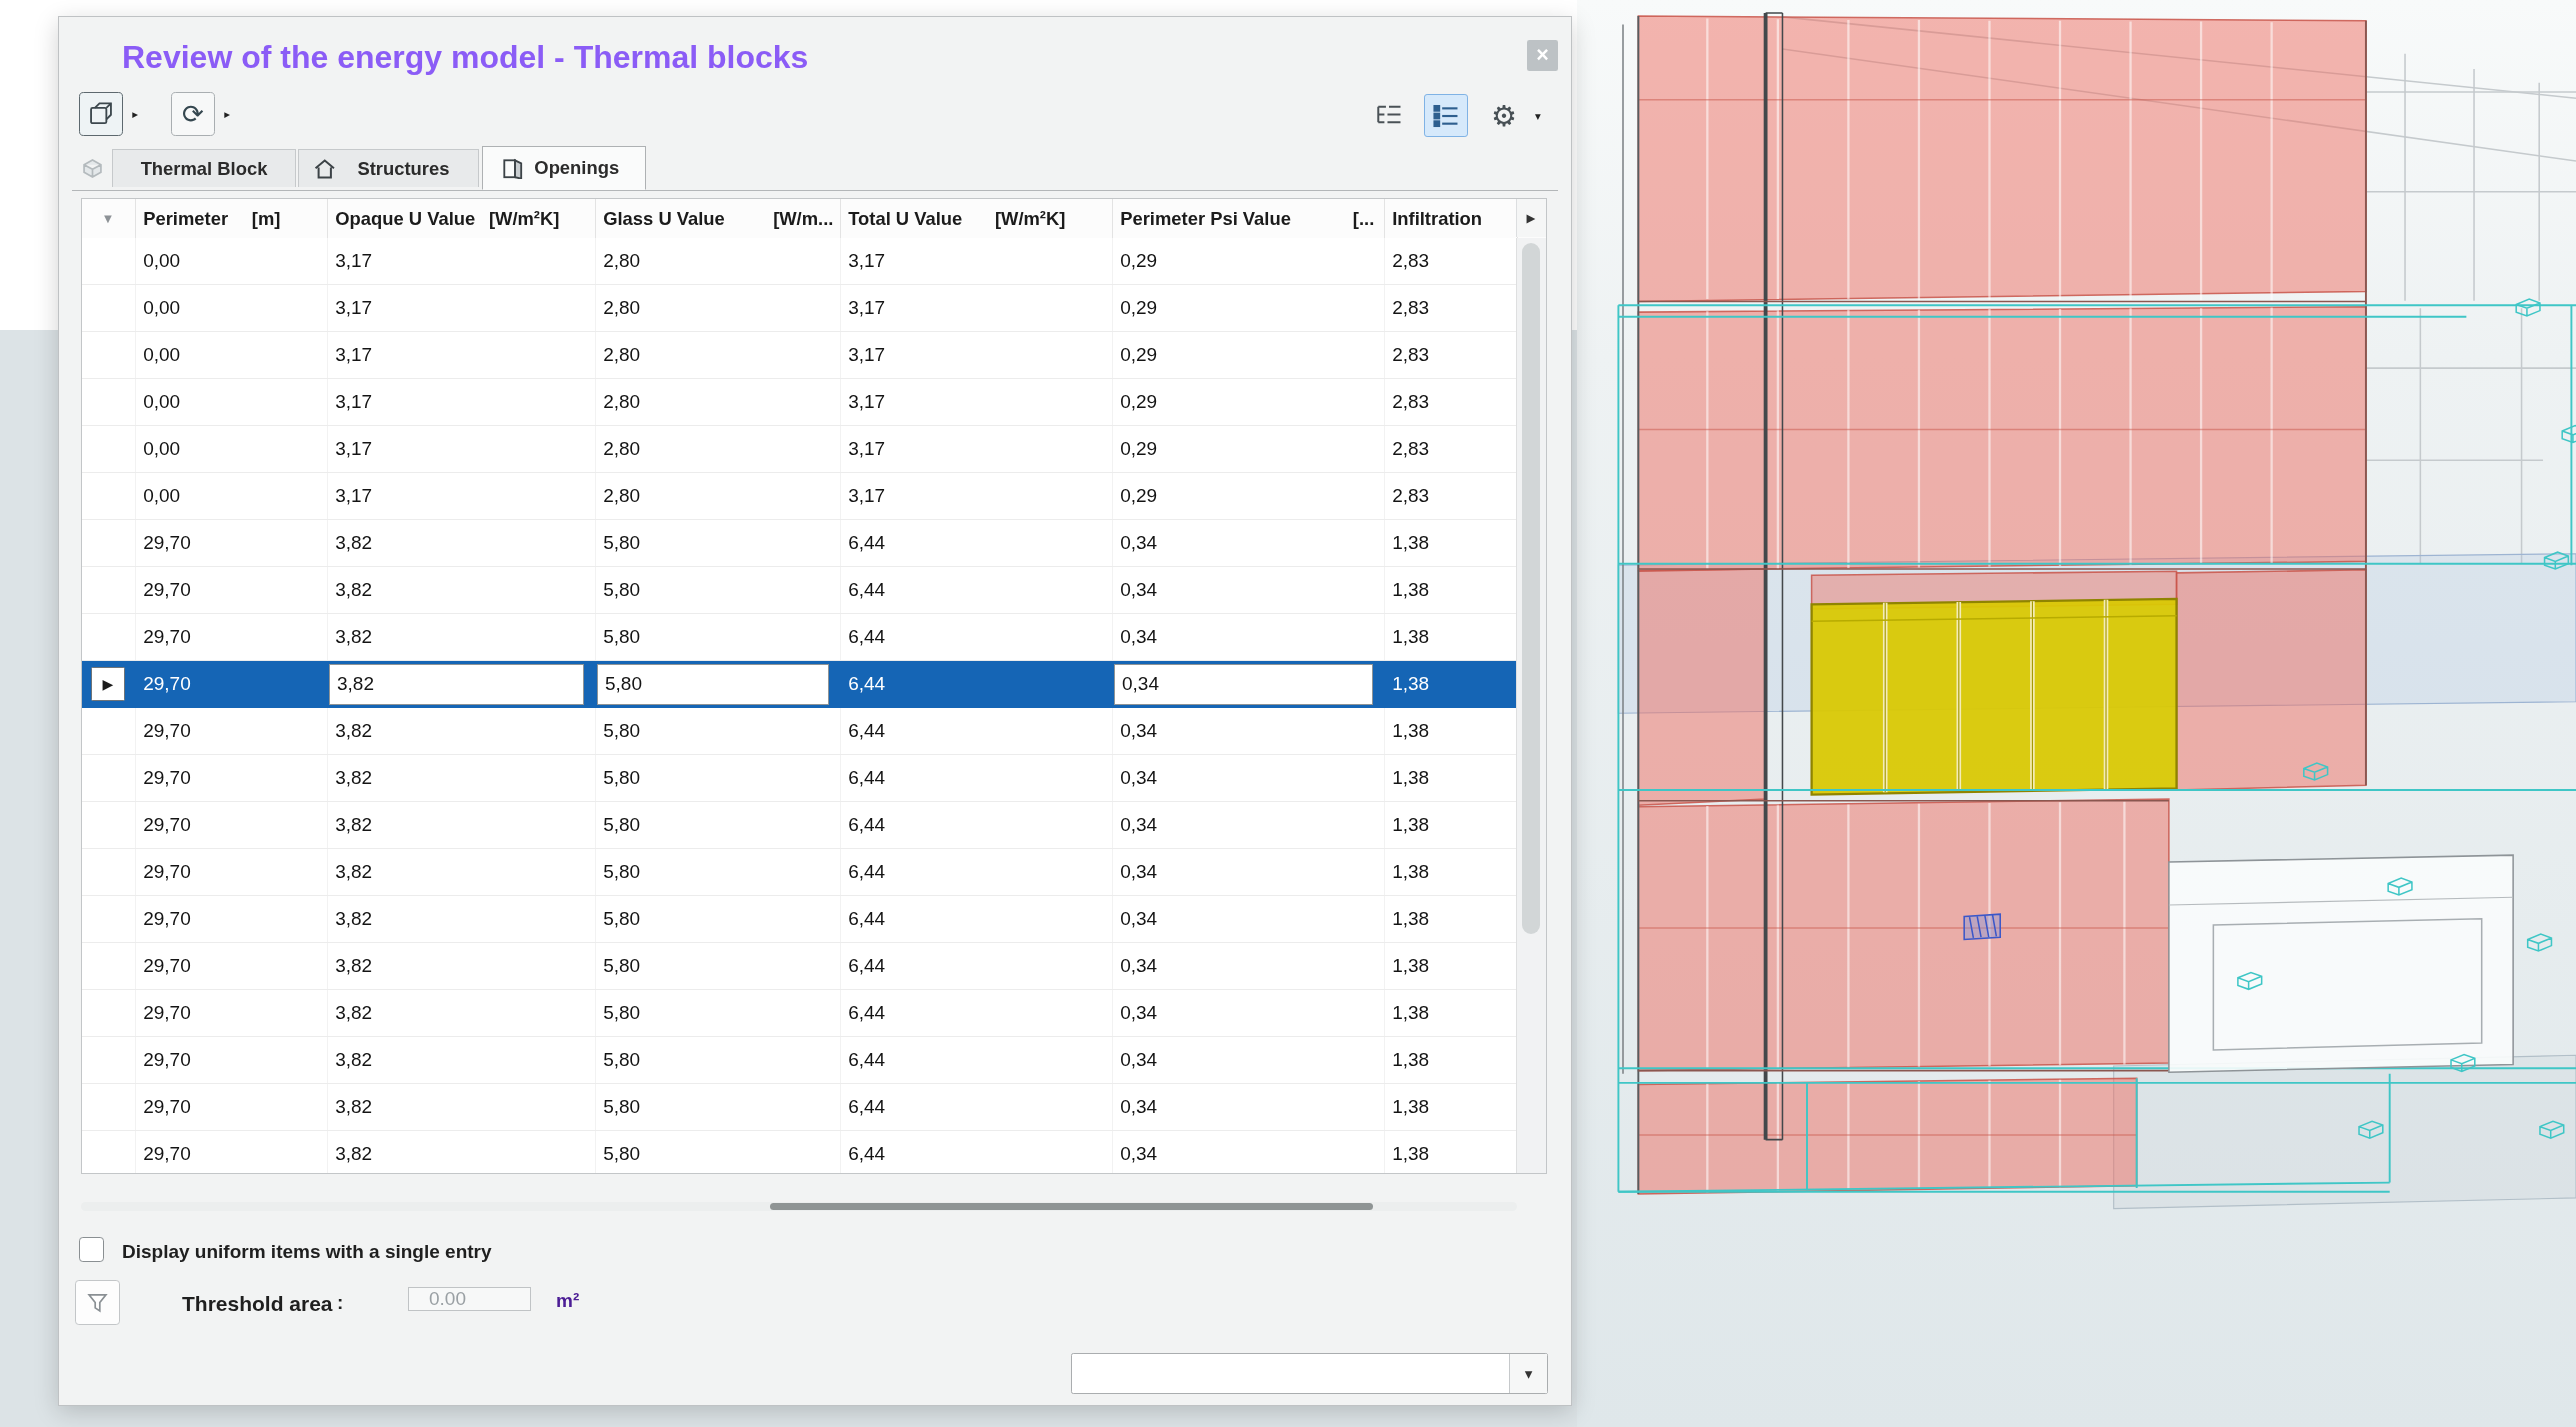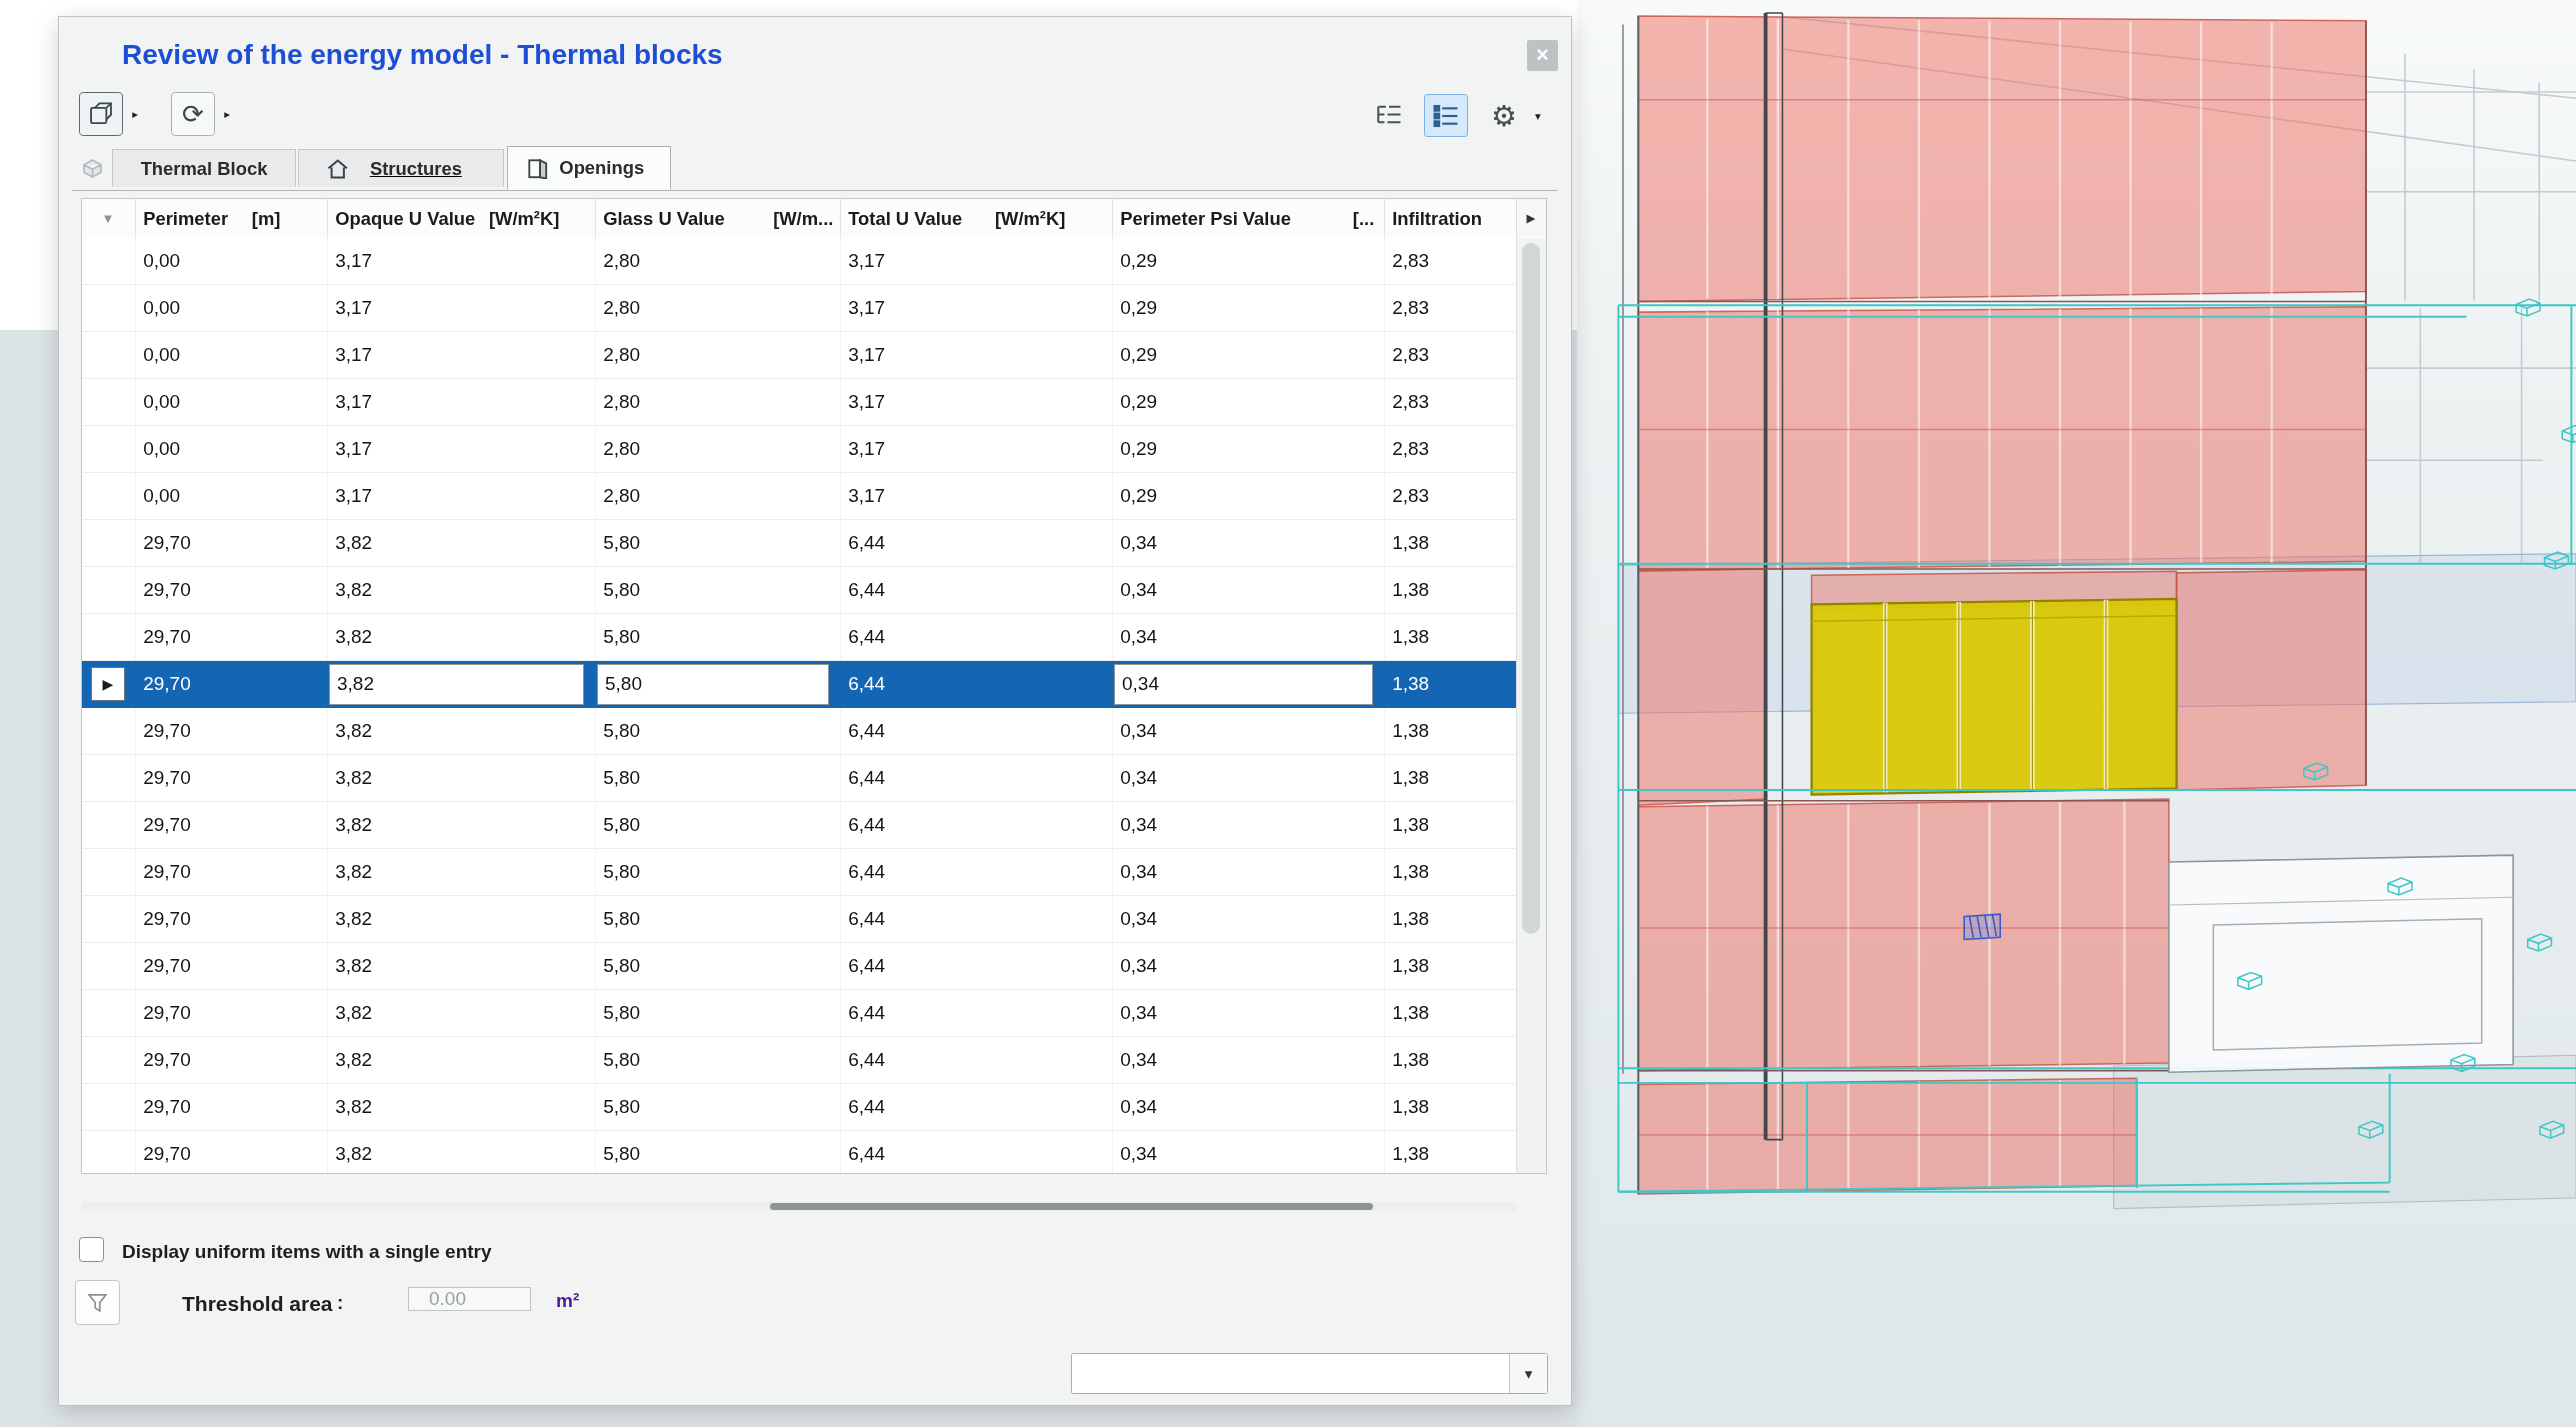--- a/index.html
+++ b/index.html
@@ -5,21 +5,21 @@
   html,body{margin:0;padding:0;}
   body{font-family:"Liberation Sans", sans-serif; background:#ffffff;}
   #root{position:relative;width:2576px;height:1428px;overflow:hidden;background:#ffffff;}
   .bg-lower{position:absolute;left:0;top:330px;width:1579px;height:1098px;background:#dce3e6;}
   .viewport{position:absolute;left:1577px;top:0;width:999px;height:1428px;}
   .viewport svg{display:block;width:100%;height:100%;}
 
   
   .dialog{position:absolute;left:58px;top:16px;width:1512px;height:1388px;background:#f2f3f3;
           border:0.8px solid #bfc2c4;box-shadow:0 6.1px 23px rgba(0,0,0,0.18);z-index:5;}
-  .dlg-title{position:absolute;left:63px;top:21.5px;font-size:28px;font-weight:bold;color:#1d4ed8;}
+  .dlg-title{position:absolute;left:63px;top:21.5px;font-size:32px;font-weight:bold;color:#8b5cf6;}
   .dlg-close{position:absolute;right:13px;top:23px;width:31px;height:31px;background:#bdc2c5;color:#ffffff;
              display:flex;align-items:center;justify-content:center;font-size:21.5px;font-weight:bold;border-radius:2.3px;cursor:default;}
 
   
   .tbtn{position:absolute;display:flex;align-items:center;justify-content:center;box-sizing:border-box;}
   .btn-model{left:20px;top:75px;width:44px;height:44px;border:1.5px solid #5d686e;border-radius:4.6px;background:#eef3f5;}
   .btn-model-arrow{left:67px;top:75px;width:18.4px;height:44px;font-size:11.5px;color:#222;}
   .btn-refresh{left:112px;top:75px;width:44px;height:44px;border:0.8px solid #a9aeb1;border-radius:4.6px;background:#f7f8f8;font-size:26px;color:#35474f;}
   .btn-refresh-arrow{left:159px;top:75px;width:18.4px;height:44px;font-size:11.5px;color:#222;}
   .btn-tree{left:1308px;top:77px;width:44px;height:43px;border:0.8px solid transparent;}
@@ -27,21 +27,21 @@
   .btn-gear{left:1423px;top:77px;width:44px;height:43px;font-size:29px;color:#474f54;}
   .btn-gear-arrow{left:1469px;top:77px;width:20px;height:43px;font-size:11.5px;color:#222;}
 
   
   .tabbar{position:absolute;left:13px;top:129px;width:1486px;height:44px;display:flex;align-items:center;border-bottom:0.8px solid #b3b6b8;}
   .tab-corner{width:40px;height:38px;display:flex;align-items:center;justify-content:center;background:transparent;}
   .tab{height:38px;display:flex;align-items:center;justify-content:center;gap:7.7px;background:#e8eaeb;
        border:0.8px solid #c6c9cb;border-bottom:none;margin-right:2.3px;box-sizing:border-box;}
   .tab .tab-label{font-size:18.4px;font-weight:bold;color:#2b2b2b;white-space:nowrap;padding:0 14px;}
   .tab.active{height:44px;background:#fafbfb;border:0.8px solid #aeb1b3;border-bottom:0.8px solid #fafbfb;margin-bottom:-0.8px;}
-  .tab-w1{width:184px;}.tab-w2{width:206px;text-decoration:underline;}.tab-w3{width:164px;padding-left:8px;}
+  .tab-w1{width:184px;}.tab-w2{width:181px;}.tab-w3{width:164px;padding-left:8px;}
   .tab.active .tab-label{padding-left:3.1px;}
 
   
   .table{position:absolute;left:21.5px;top:181px;width:1466px;height:976px;background:#ffffff;border:0.8px solid #c3c6c8;box-sizing:border-box;}
   .thead{position:relative;display:flex;height:39px;border-bottom:0.8px solid #a9acae;background:#fcfcfc;}
   .hcell{display:flex;align-items:center;box-sizing:border-box;padding:0 6.1px 0 7.7px;border-right:0.8px solid #e3e3e3;
          font-size:18.4px;font-weight:bold;color:#1b1b1b;overflow:hidden;white-space:nowrap;}
   .hunit{margin-left:auto;}
   .col0{width:54px;}.col1{width:192px;gap:12px;}.col2{width:268px;}.col3{width:245px;}.col4{width:272px;}.col5{width:272px;}.col6{width:133px;}
   .hcell.col0{justify-content:center;padding:0;}

